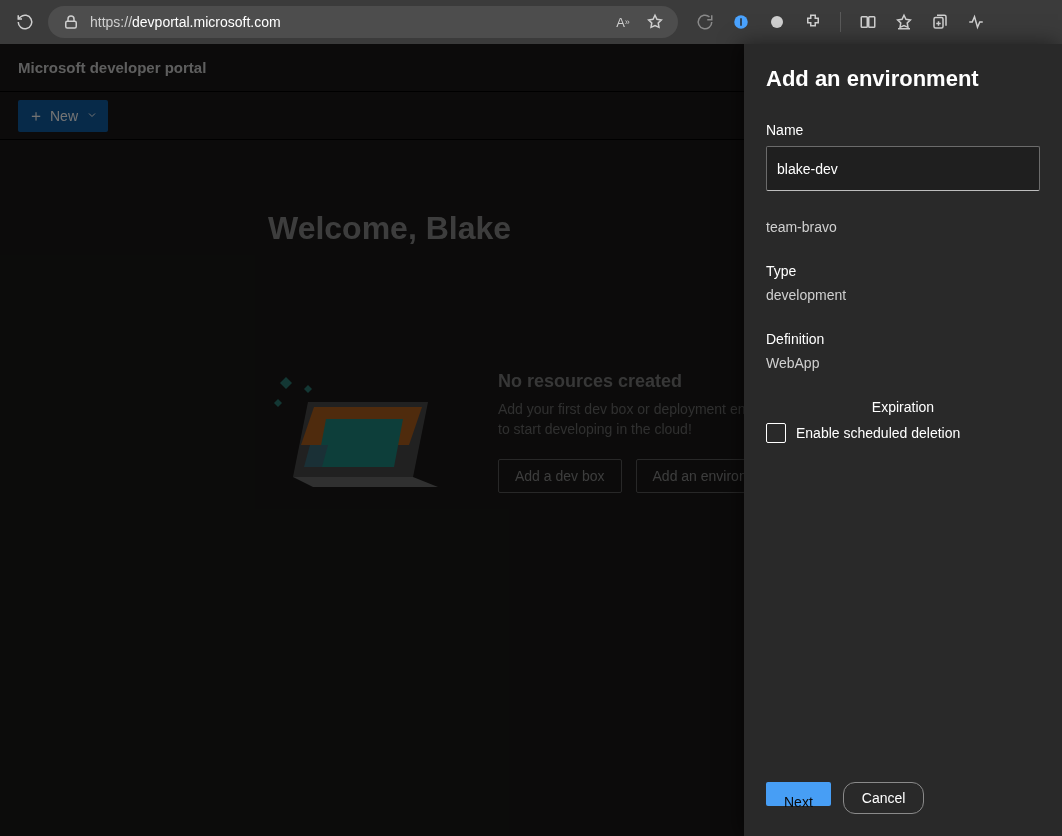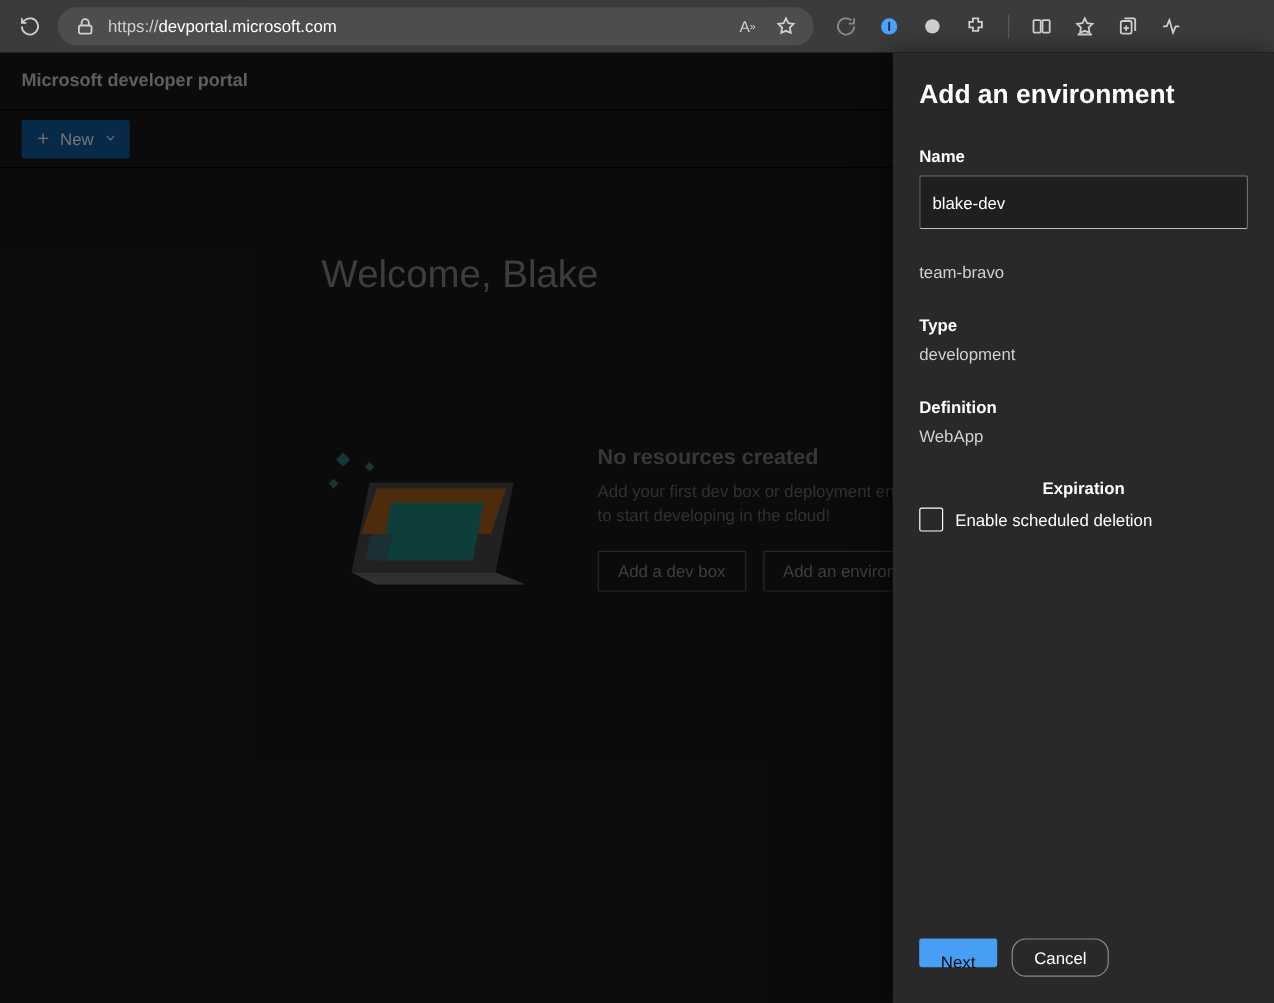--- a/index.html
+++ b/index.html
@@ -84,21 +84,21 @@
   .new-btn .plus { font-size:16px; line-height:1; }
   .new-btn .chev { margin-left:2px; }
 
   .main-area {
     position:relative;
     padding-top:70px;
     color:#a0a0a0;
   }
   .welcome {
     font-size:32px;
-    font-weight:400;
+    font-weight:700;
     color:#888888;
     margin-left:268px;
     margin-bottom:120px;
   }
   .empty-state {
     display:flex;
     align-items:center;
     gap:50px;
     margin-left:268px;
   }
@@ -125,21 +125,21 @@
     position:absolute;
     top:44px; right:0; bottom:0;
     width:318px;
     background:#292929;
     box-shadow:-4px 0 20px rgba(0,0,0,0.5);
     display:flex; flex-direction:column;
     z-index:20;
   }
   .panel-body { padding:22px 22px 10px 22px; flex:1; overflow:auto; }
   .panel-title { font-size:22px; font-weight:600; color:#fff; margin-bottom:30px; }
-  .field-label { font-size:14px; font-weight:700; color:#fff; margin-bottom:8px; }
+  .field-label { font-size:14px; font-weight:400; color:#fff; margin-bottom:8px; }
   .field-value { font-size:14px; color:#d0d0d0; margin-bottom:28px; }
   .text-input {
     width:100%;
     height:45px;
     background:#1f1f1f;
     border:1px solid #6b6b6b;
     border-bottom:1px solid #bdbdbd;
     color:#fff;
     padding:0 10px;
     font-size:14px;

